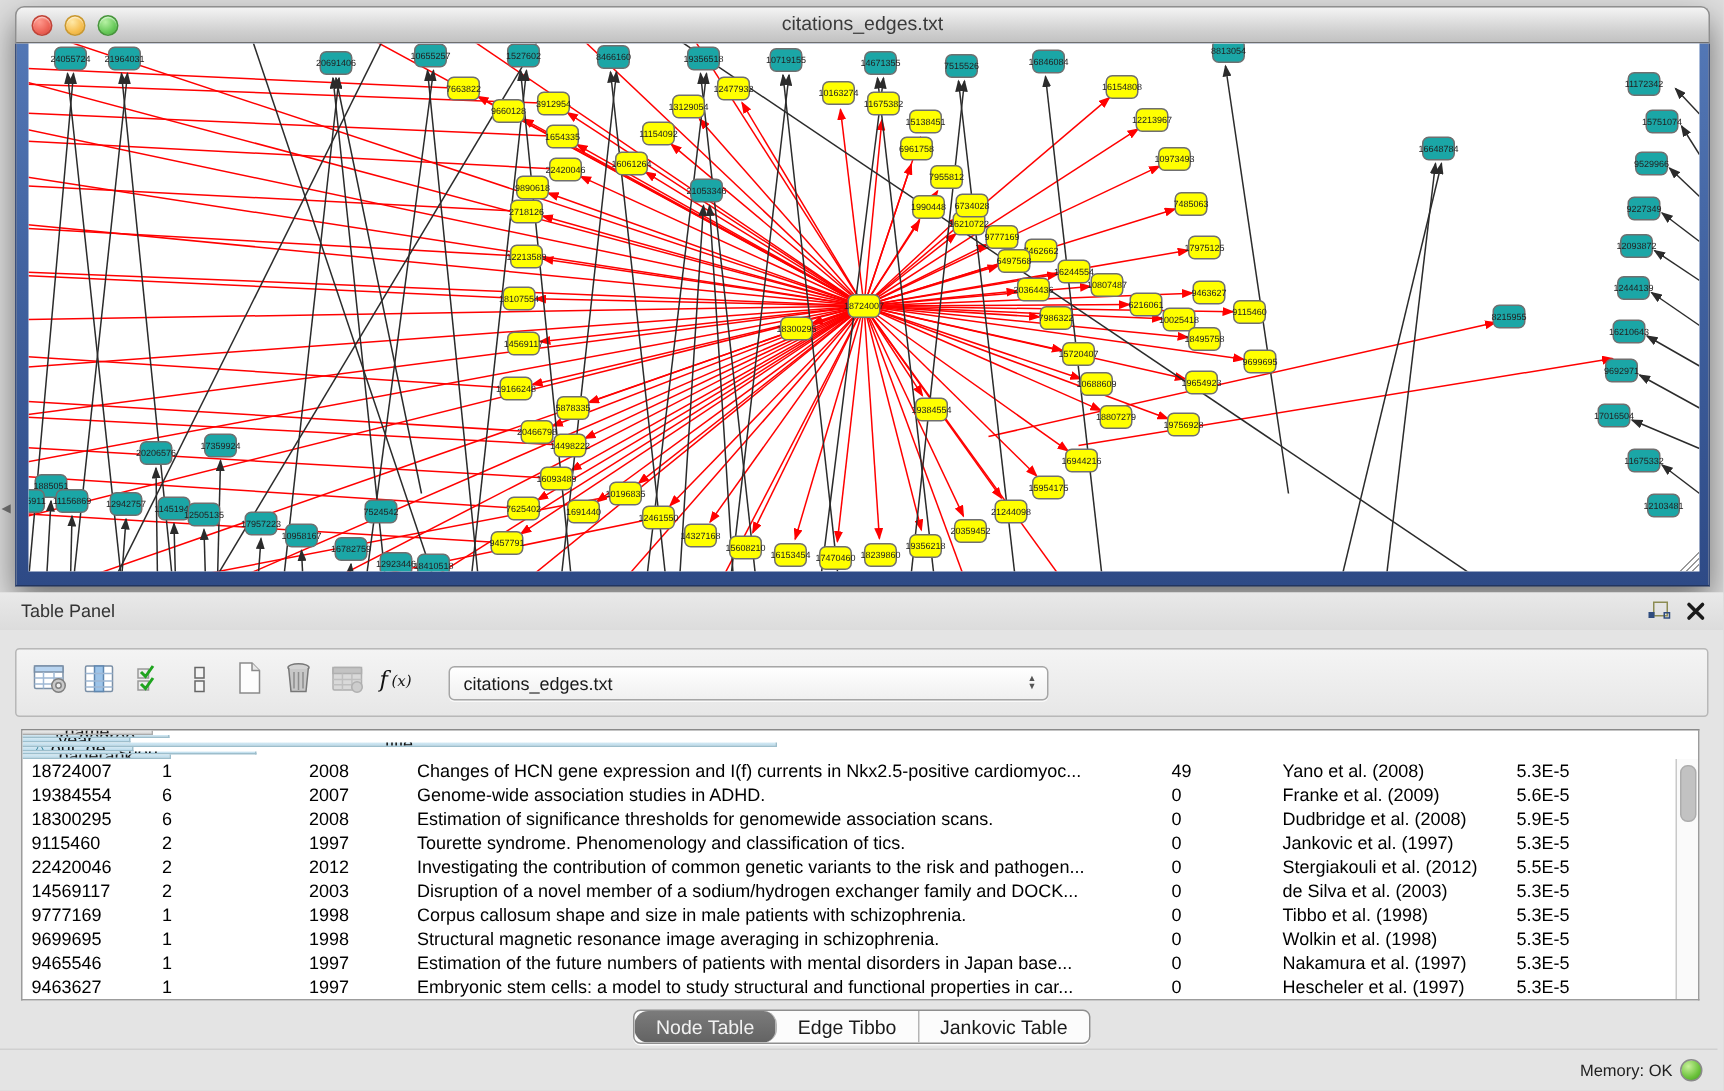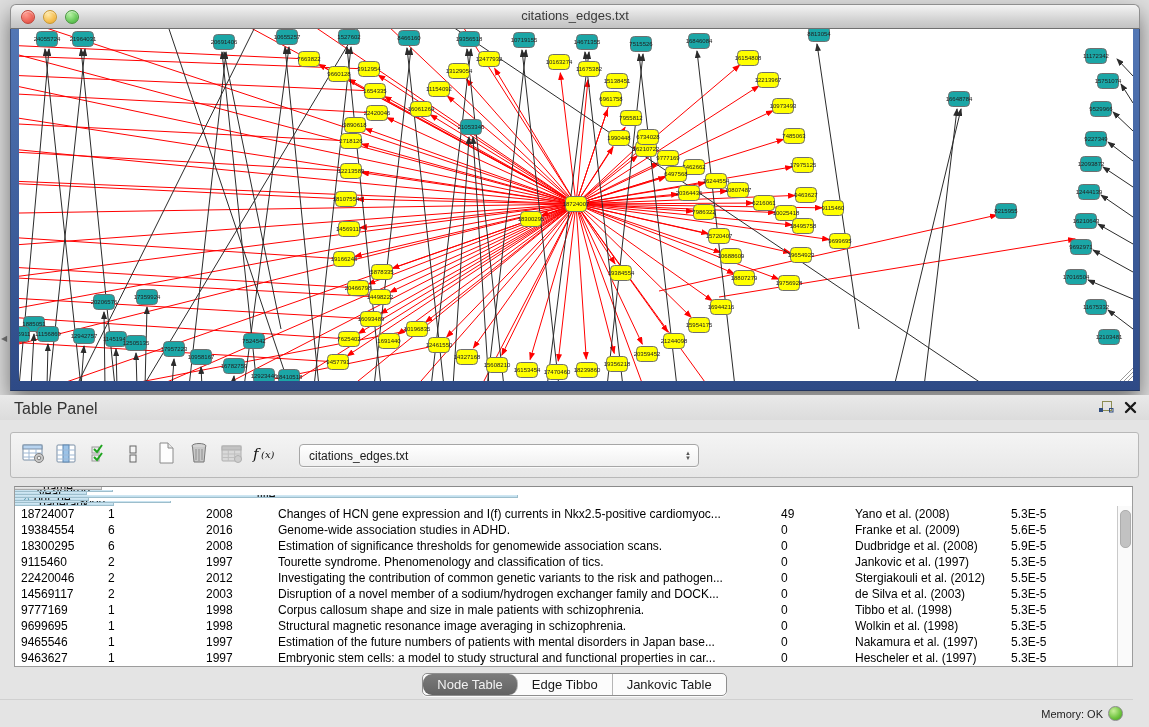--- a/index.html
+++ b/index.html
@@ -16,21 +16,21 @@
   .light.green{background:radial-gradient(circle at 35% 30%,#B7F2A4,#67C959 60%,#47A93C);border:1px solid #47953C;}
   .frame{height:362px;background:linear-gradient(180deg,#5377B5 0%,#40619F 45%,#2E4A86 100%);border-left:1px solid #3A4E79;border-right:1px solid #3A4E79;border-bottom:1px solid #22355F;padding:0 8px 10px 8px;box-sizing:border-box;}
   .canvas{width:1114px;height:352px;background:#FFFFFF;position:relative;overflow:hidden;}
   .canvas svg{display:block;}
   .grip{position:absolute;right:0;bottom:0;width:14px;height:14px;background:
     linear-gradient(135deg,transparent 50%,transparent 52%,#9A9A9A 52%,#9A9A9A 56%,transparent 56%,transparent 66%,#9A9A9A 66%,#9A9A9A 70%,transparent 70%,transparent 80%,#9A9A9A 80%,#9A9A9A 84%,transparent 84%);}
   .edge-arrow{position:absolute;left:1px;top:334px;font-size:8px;color:#777;}
   
   .table-panel{position:absolute;left:0;top:395px;width:1149px;height:332px;background:#E4E4E4;}
   .panel-titlebar{height:25px;position:relative;background:linear-gradient(#E9E9E9,#DCDCDC);}
-  .panel-title{position:absolute;left:14px;top:5px;font-size:16px;color:#333;}
+  .panel-title{position:absolute;left:14px;top:5px;font-size:12px;color:#333;}
   .panel-icons{position:absolute;right:12px;top:5px;display:flex;gap:10px;align-items:center;}
   .panel-icons .pi{cursor:default;display:inline-flex;}
   .toolbar{position:absolute;left:10px;top:37px;width:1129px;height:46px;box-sizing:border-box;background:linear-gradient(#F4F4F4,#E7E7E7);border:1px solid #B8B8B8;border-radius:3px;display:flex;align-items:center;}
   .tool-btn{width:30px;height:32px;display:inline-flex;align-items:center;justify-content:center;margin-left:3px;border-radius:3px;}
   .tool-btn:first-child{margin-left:8px;}
   .table-selector{position:absolute;left:288px;top:11px;width:400px;height:23px;box-sizing:border-box;background:linear-gradient(#FFFFFF,#F0F0F0);border:1px solid #A6A6A6;border-radius:4px;display:flex;align-items:center;box-shadow:0 1px 0 rgba(255,255,255,.7);}
   .table-selector .val{flex:1;font-size:12px;color:#1A1A1A;padding-left:9px;}
   .table-selector .arrows{padding-right:7px;display:flex;flex-direction:column;line-height:5px;}
   .table-selector .arrows span{font-size:6px;color:#555;}
   .tbl-wrap{position:absolute;left:14px;top:91px;width:1119px;height:181px;background:#FFFFFF;border:1px solid #9C9C9C;border-top-color:#8A8A8A;box-sizing:border-box;overflow:hidden;}
@@ -41,21 +41,21 @@
   .tbody{position:absolute;left:0;top:19px;right:15px;bottom:0;}
   .tr{display:flex;height:16px;}
   .td{box-sizing:border-box;font-size:12px;color:#000;padding-left:6px;white-space:nowrap;overflow:hidden;display:flex;align-items:center;}
   .vscroll{position:absolute;right:0;top:19px;width:15px;bottom:0;background:#FAFAFA;border-left:1px solid #C9C9C9;box-sizing:border-box;}
   .vthumb{position:absolute;left:2px;top:4px;width:9px;height:36px;border-radius:5px;background:#C2C2C2;border:1px solid #ADADAD;}
   .tabs{position:absolute;left:0;right:0;top:278px;display:flex;justify-content:center;}
   .tab-group{display:flex;border:1px solid #8E8E8E;border-radius:5px;overflow:hidden;background:#FCFCFC;box-shadow:0 1px 0 rgba(255,255,255,.8);}
   .tab{height:21px;display:flex;align-items:center;justify-content:center;font-size:13px;color:#1A1A1A;border-right:1px solid #B5B5B5;padding:0 14px;}
   .tab:last-child{border-right:none;}
   .tab.selected{background:linear-gradient(#7B7B7B,#636363);color:#F2F2F2;border-radius:9px;}
-  .statusbar{position:absolute;left:0;right:16px;bottom:0;height:27px;border-top:1px solid #D0D0D0;}
+  .statusbar{position:absolute;left:0;right:4px;bottom:0;height:27px;border-top:1px solid #D0D0D0;}
   .memory{position:absolute;right:10px;bottom:6px;display:flex;align-items:center;gap:5px;}
   .memory .lbl{font-size:11px;color:#222;}
   .memory .dot{width:13px;height:13px;border-radius:50%;background:radial-gradient(circle at 35% 30%,#C8F09A,#6CC23C 60%,#3F9A1F);border:1px solid #8A8A8A;}
 </style>
 </head>
 <body>
 
 <div class="stage">
 
   <span class="edge-arrow">◀</span>
@@ -788,21 +788,21 @@
             <div class="td" style="width: 98px;">1</div>
             <div class="td" style="width: 72px;">2008</div>
             <div class="td" style="width: 503px;">Changes of HCN gene expression and I(f) currents in Nkx2.5-positive cardiomyoc...</div>
             <div class="td" style="width: 74px;">49</div>
             <div class="td" style="width: 156px;">Yano et al. (2008)</div>
             <div class="td" style="width: 99px;">5.3E-5</div>
           </div>
           <div class="tr">
             <div class="td" style="width: 87px;">19384554</div>
             <div class="td" style="width: 98px;">6</div>
-            <div class="td" style="width: 72px;">2016</div>
+            <div class="td" style="width: 72px;">2007</div>
             <div class="td" style="width: 503px;">Genome-wide association studies in ADHD.</div>
             <div class="td" style="width: 74px;">0</div>
             <div class="td" style="width: 156px;">Franke et al. (2009)</div>
             <div class="td" style="width: 99px;">5.6E-5</div>
           </div>
           <div class="tr">
             <div class="td" style="width: 87px;">18300295</div>
             <div class="td" style="width: 98px;">6</div>
             <div class="td" style="width: 72px;">2008</div>
             <div class="td" style="width: 503px;">Estimation of significance thresholds for genomewide association scans.</div>

